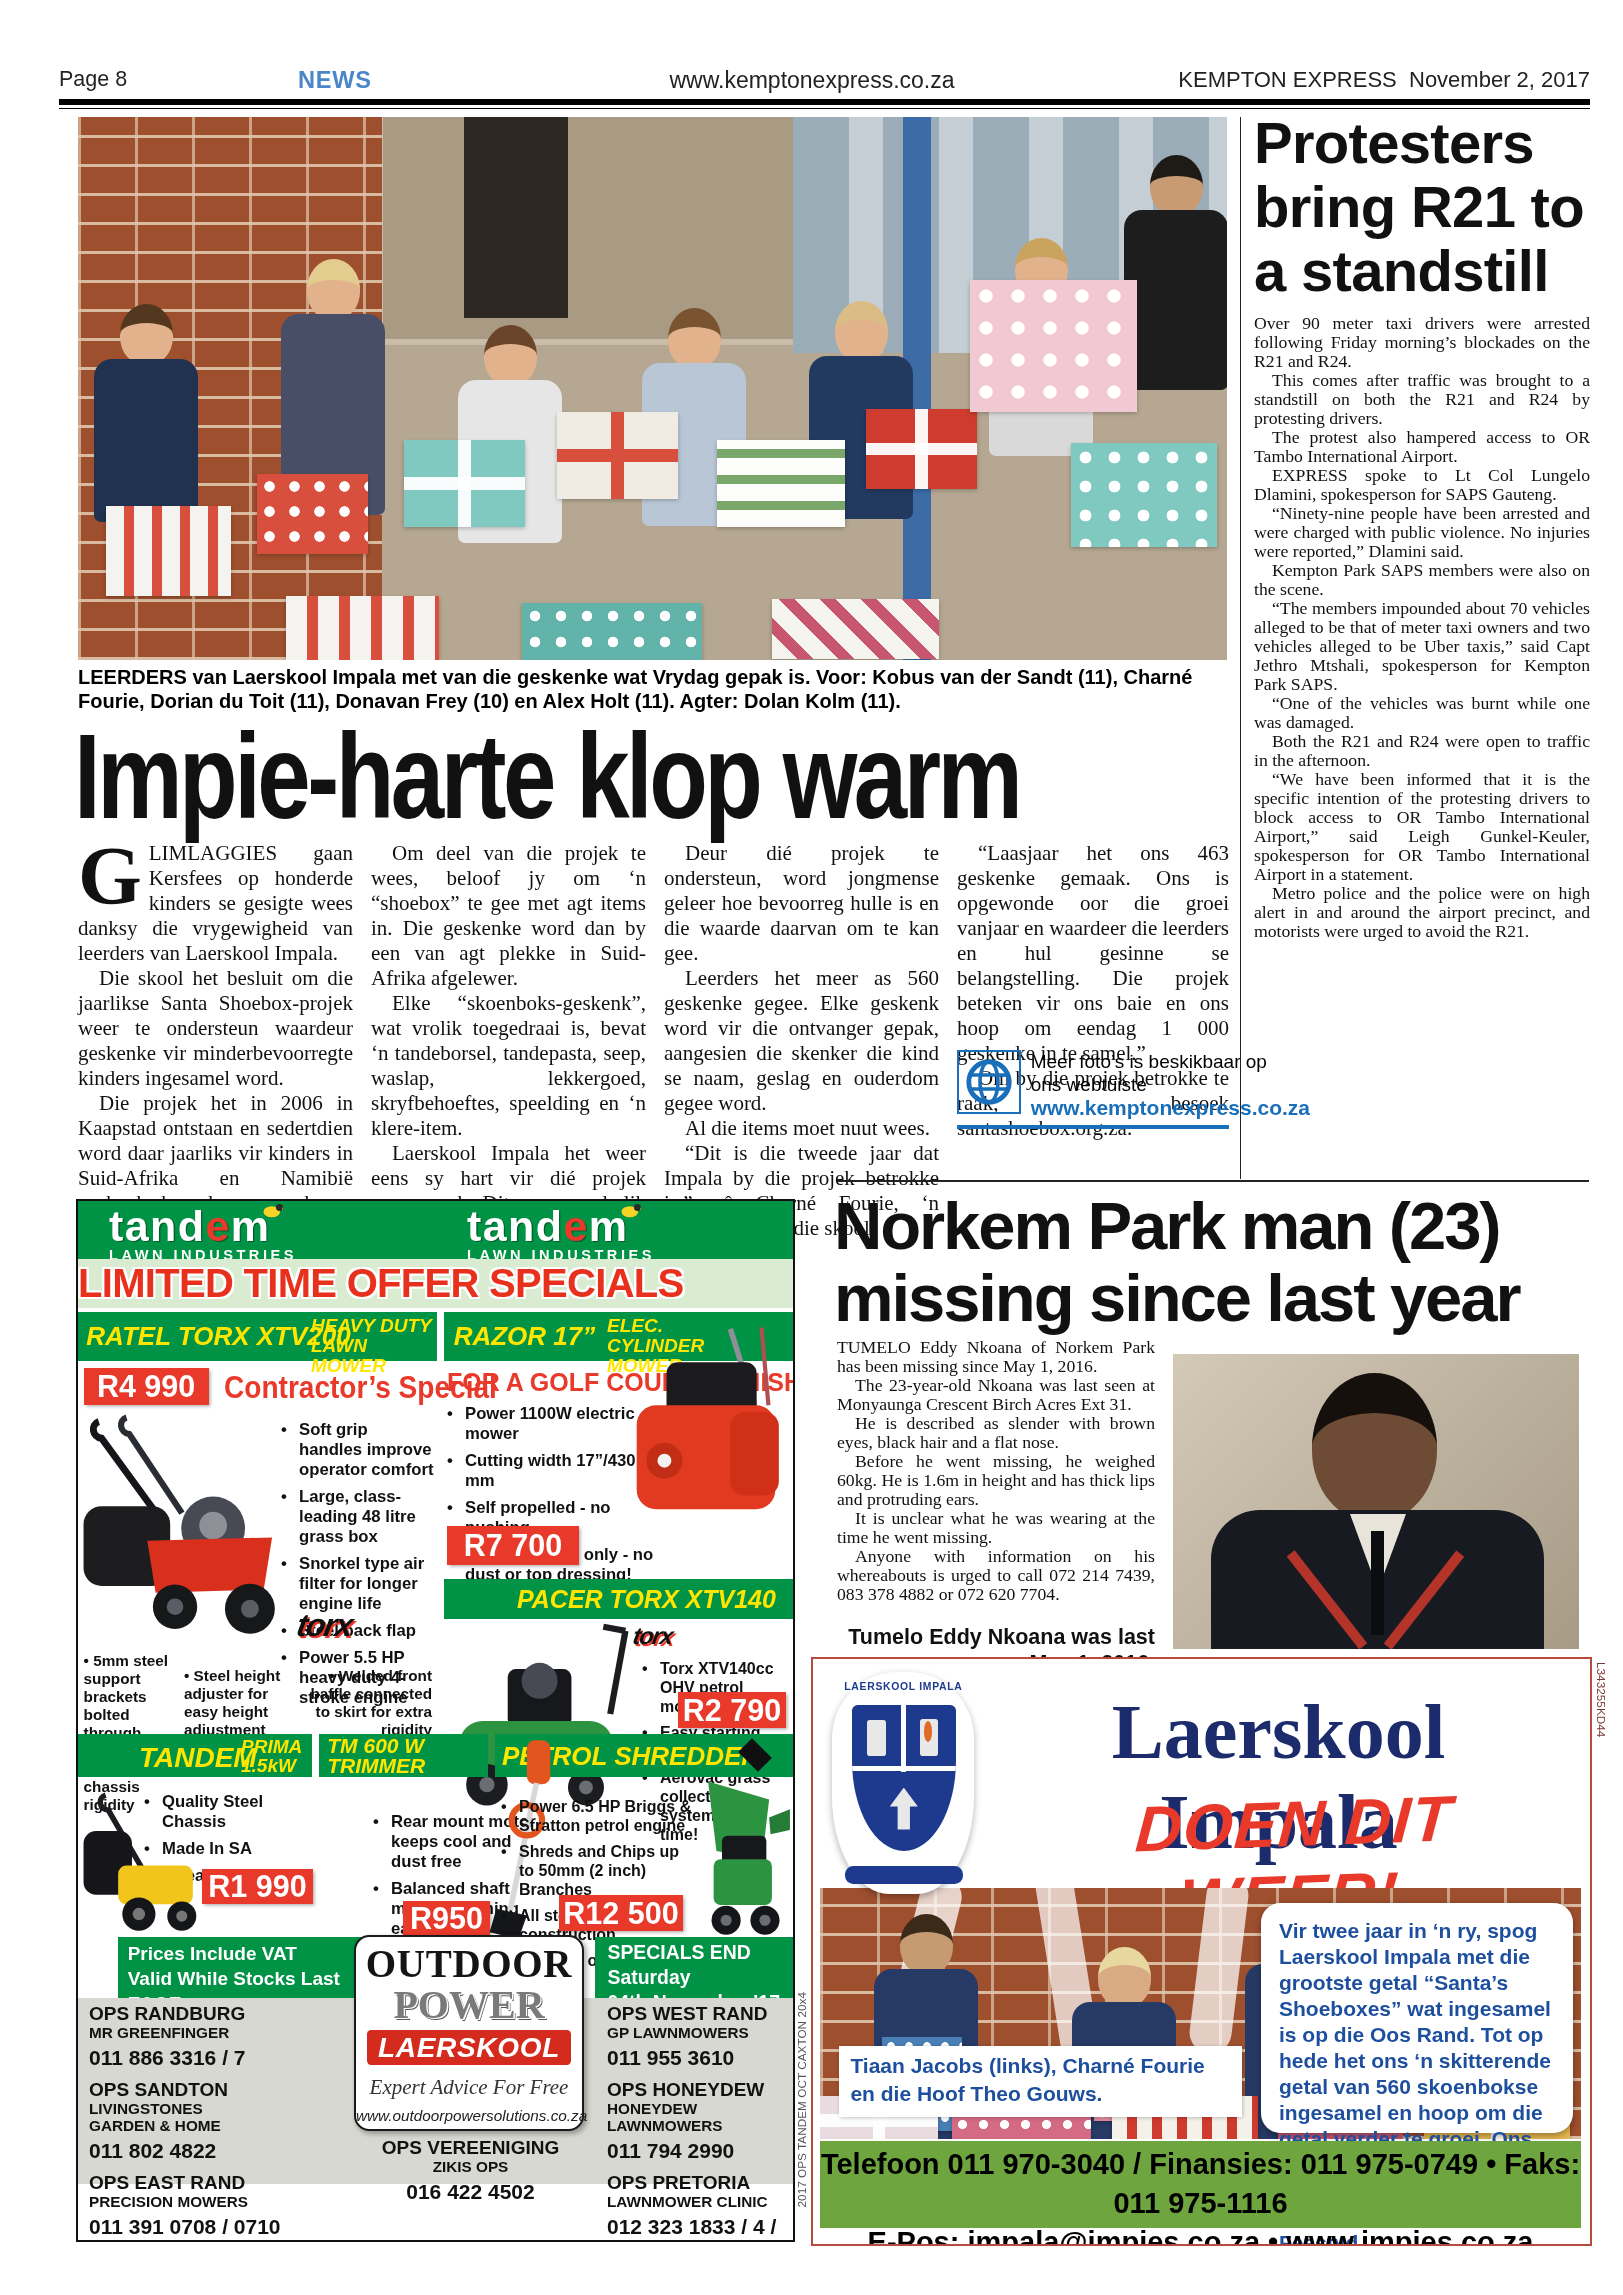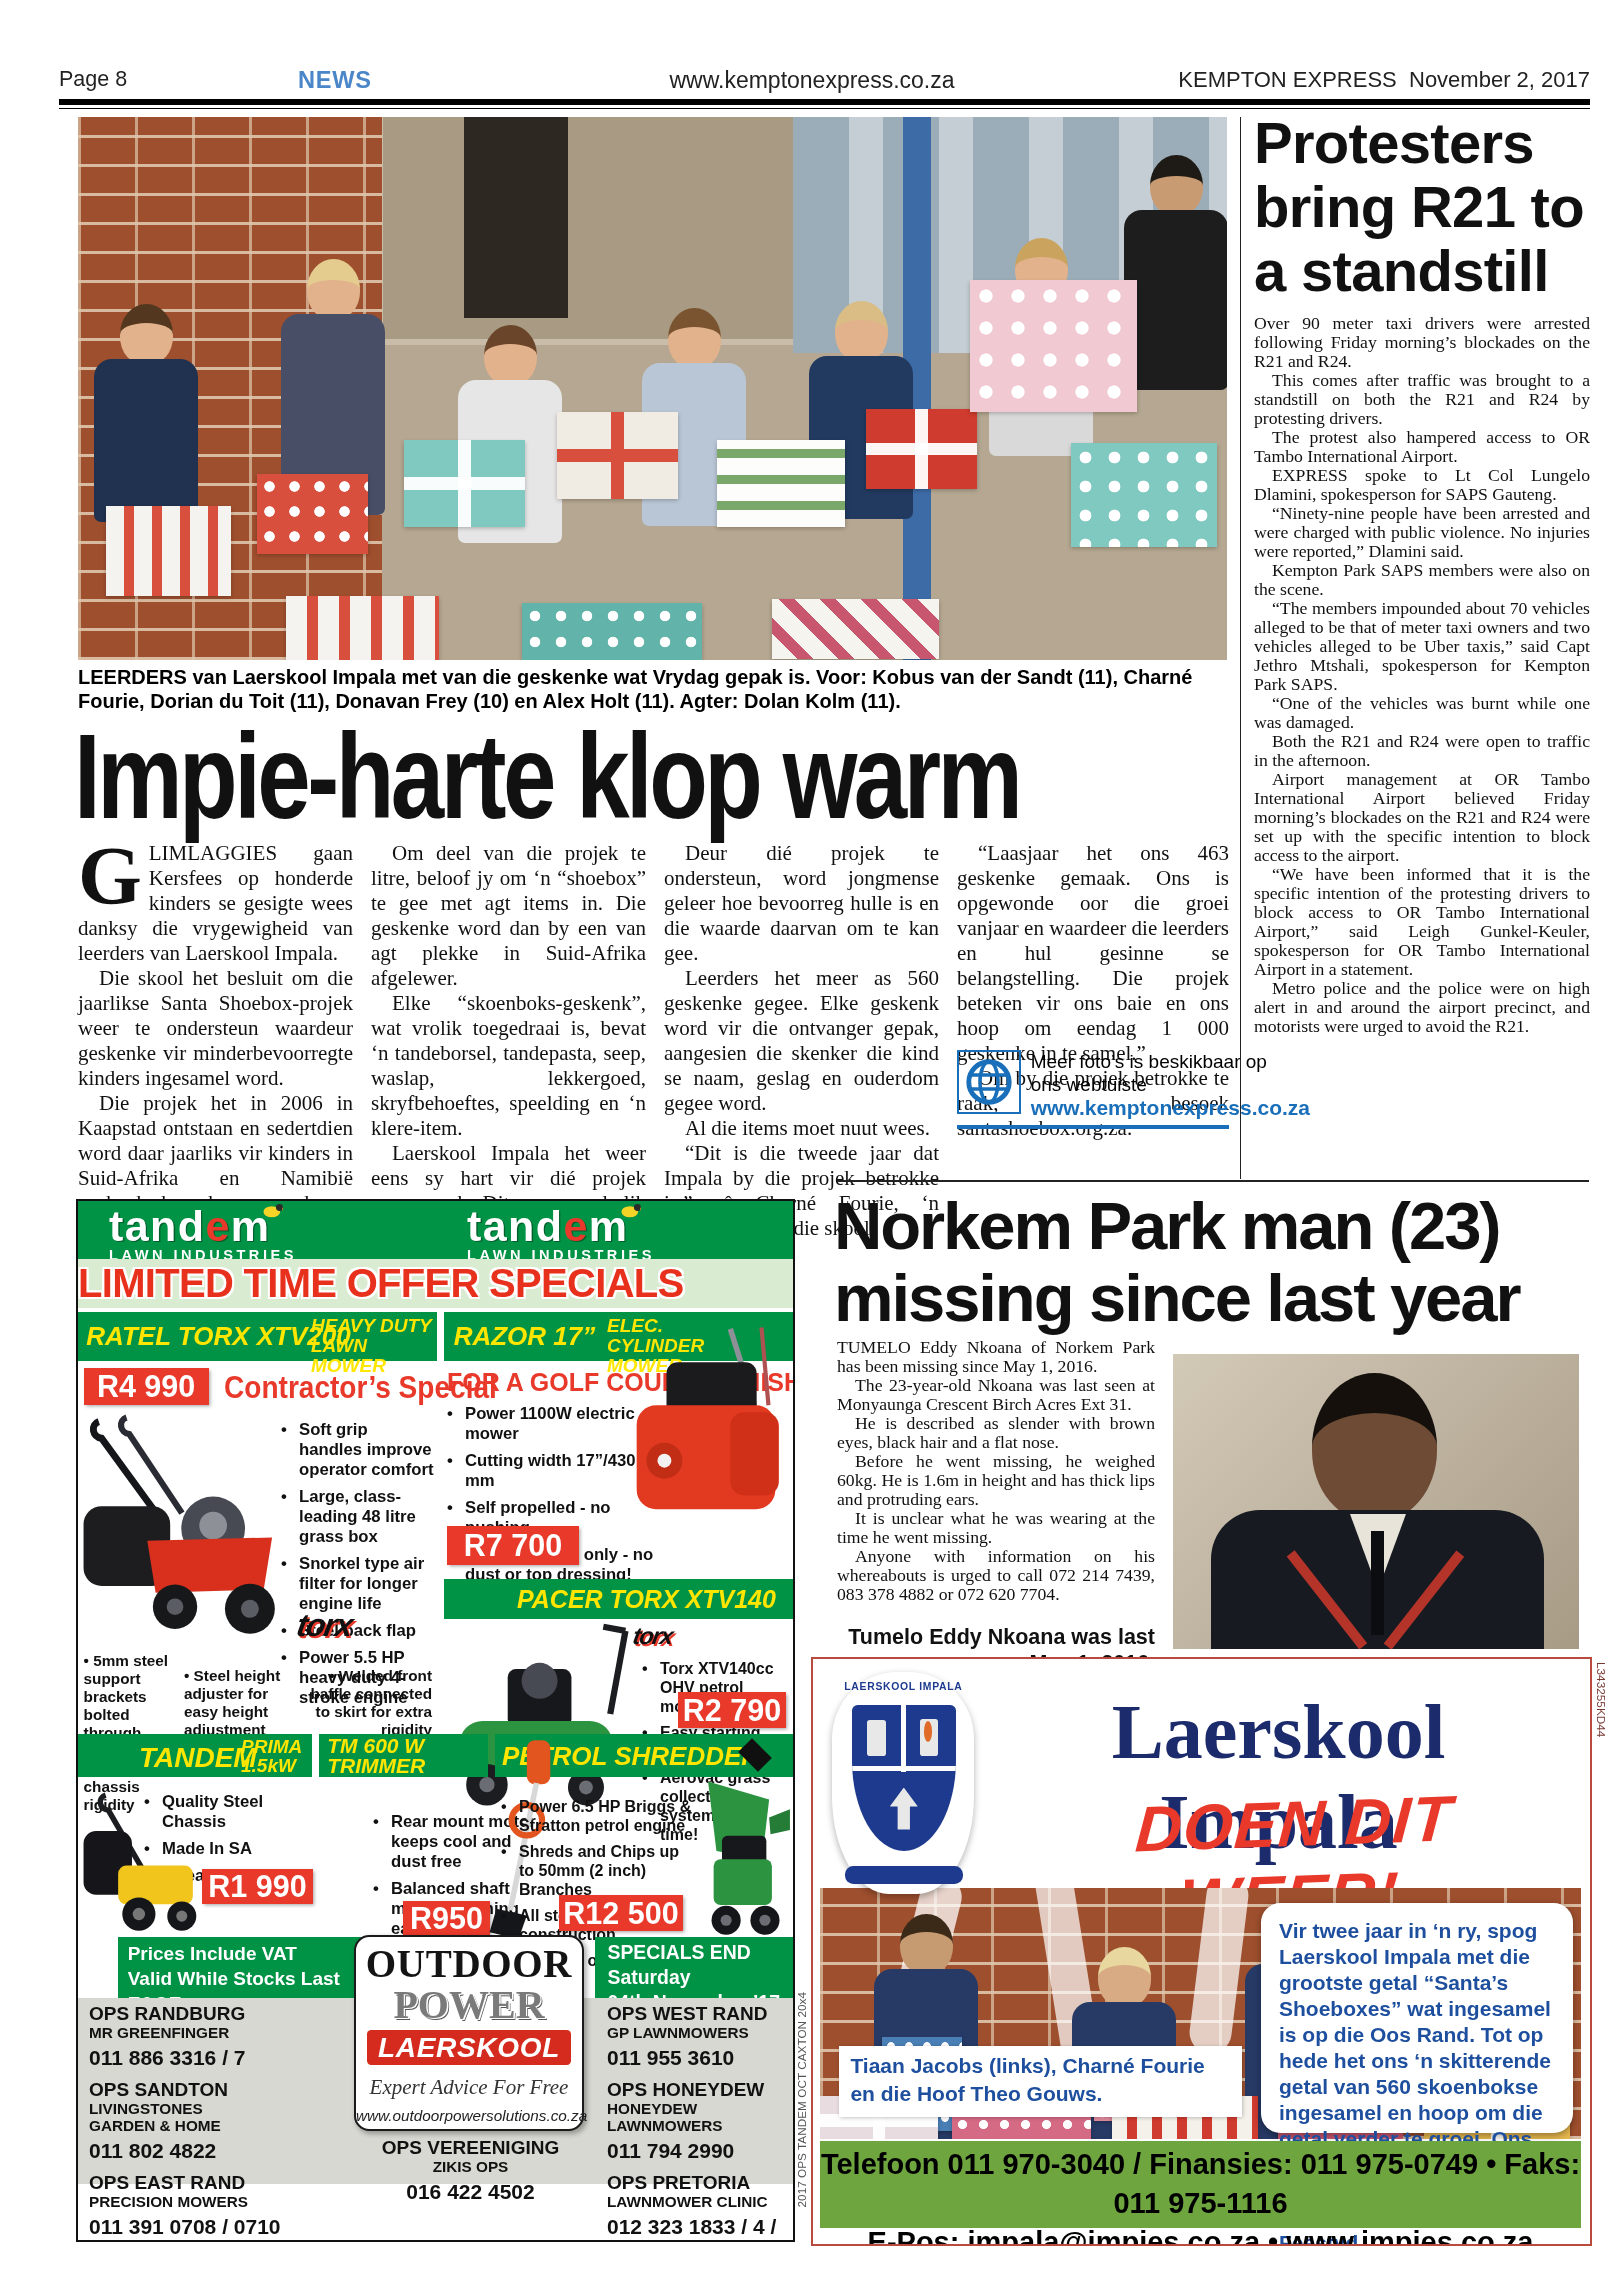--- a/index.html
+++ b/index.html
@@ -175,21 +175,21 @@
   </div>
 
   <h1 class="abs h-main" style="left:74px;top:716px;">Impie-harte klop warm</h1>
 
   <div class="abs story main-col" style="left:78px;top:841px;width:275px;">
     <p class="noind"><span class="dropcap">G</span><span>LIMLAGGIES gaan Kersfees op honderde kinders se gesigte wees danksy die vrygewigheid van leerders van Laerskool Impala.</span></p>
     <p>Die skool het besluit om die jaarlikse Santa Shoebox-projek weer te ondersteun waardeur geskenke vir minderbevoorregte kinders ingesamel word.</p>
     <p>Die projek het in 2006 in Kaapstad ontstaan en sedertdien word daar jaarliks vir kinders in Suid-Afrika en Namibië geskenke bymekaar gemaak.</p>
   </div>
   <div class="abs story main-col" style="left:371px;top:841px;width:275px;">
-    <p>Om deel van die projek te litre, beloof jy om ‘n “shoebox” te gee met agt items in. Die geskenke word dan by een van agt plekke in Suid-Afrika afgelewer.</p>
+    <p>Om deel van die projek te wees, beloof jy om ‘n “shoebox” te gee met agt items in. Die geskenke word dan by een van agt plekke in Suid-Afrika afgelewer.</p>
     <p>Elke “skoenboks-geskenk”, wat vrolik toegedraai is, bevat ‘n tandeborsel, tandepasta, seep, waslap, lekkergoed, skryfbehoeftes, speelding en ‘n klere-item.</p>
     <p>Laerskool Impala het weer eens sy hart vir dié projek oopgemaak. Dit was wonderlik om te sien hoe leerders opgewonde hul geskenke gepak en versier het.</p>
   </div>
   <div class="abs story main-col" style="left:664px;top:841px;width:275px;">
     <p>Deur dié projek te ondersteun, word jongmense geleer hoe bevoorreg hulle is en die waarde daarvan om te kan gee.</p>
     <p>Leerders het meer as 560 geskenke gegee. Elke geskenk word vir die ontvanger gepak, aangesien die skenker die kind se naam, geslag en ouderdom gegee word.</p>
     <p>Al die items moet nuut wees.</p>
     <p>“Dit is die tweede jaar dat Impala by die projek betrokke is,” sê Charné Fourie, ‘n onderwyser by die skool.</p>
   </div>
   <div class="abs story main-col" style="left:957px;top:841px;width:272px;">
@@ -219,21 +219,20 @@
   <div class="abs story small-body" style="left:1254px;top:314px;width:336px;">
     <p>Over 90 meter taxi drivers were arrested following Friday morning’s blockades on the R21 and R24.</p>
     <p>This comes after traffic was brought to a standstill on both the R21 and R24 by protesting drivers.</p>
     <p>The protest also hampered access to OR Tambo International Airport.</p>
     <p>EXPRESS spoke to Lt Col Lungelo Dlamini, spokesperson for SAPS Gauteng.</p>
     <p>“Ninety-nine people have been arrested and were charged with public violence. No injuries were reported,” Dlamini said.</p>
     <p>Kempton Park SAPS members were also on the scene.</p>
     <p>“The members impounded about 70 vehicles alleged to be that of meter taxi owners and two vehicles alleged to be Uber taxis,” said Capt Jethro Mtshali, spokesperson for Kempton Park SAPS.</p>
     <p>“One of the vehicles was burnt while one was damaged.</p>
     <p>Both the R21 and R24 were open to traffic in the afternoon.</p>
-    <p>Airport management at OR Tambo International Airport believed Friday morning’s blockades on the R21 and R24 were set up with the specific intention to block access to the airport.</p>
     <p>“We have been informed that it is the specific intention of the protesting drivers to block access to OR Tambo International Airport,” said Leigh Gunkel-Keuler, spokesperson for OR Tambo International Airport in a statement.</p>
     <p>Metro police and the police were on high alert in and around the airport precinct, and motorists were urged to avoid the R21.</p>
   </div>
 
   <div class="abs" style="left:837px;top:1180px;width:752px;height:2.1px;background:#222;"></div>
   <h2 class="abs h-nork" style="left:834px;top:1190px;width:757px;">Norkem Park man (23) missing since last year</h2>
   <div class="abs story small-body" style="left:837px;top:1338px;width:318px;">
     <p>TUMELO Eddy Nkoana of Norkem Park has been missing since May 1, 2016.</p>
     <p>The 23-year-old Nkoana was last seen at Monyaunga Crescent Birch Acres Ext 31.</p>
     <p>He is described as slender with brown eyes, black hair and a flat nose.</p>

